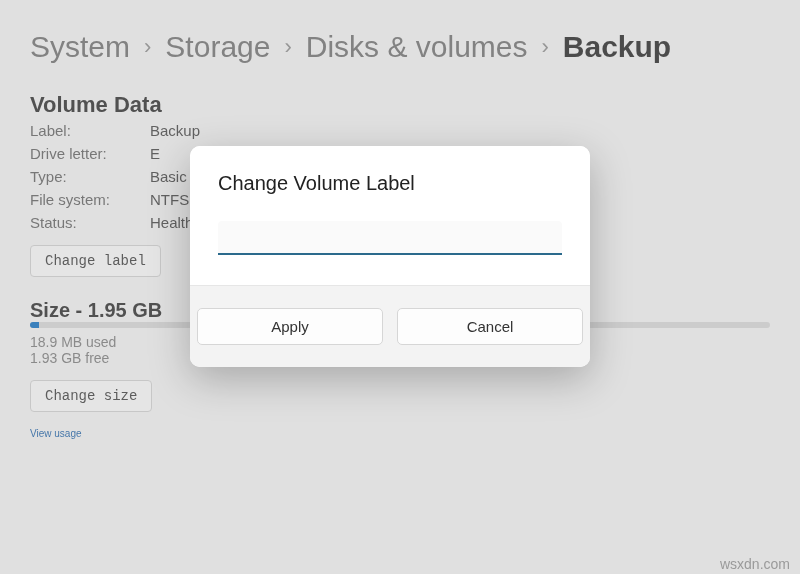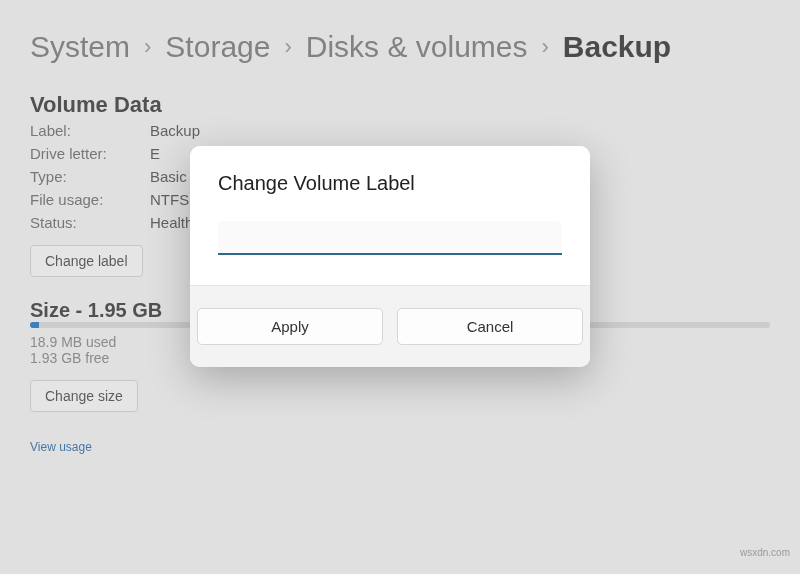--- a/index.html
+++ b/index.html
@@ -45,21 +45,21 @@
     .kv-grid .v { color: #3a3a3a; }
     .btn {
       display: inline-block;
       background: #fdfdfd;
       border: 1px solid #d0d0d0;
       border-radius: 4px;
       padding: 7px 14px;
       font-size: 14px;
       color: #333;
       cursor: pointer;
-      font-family: Liberation Sans, sans-serif;
+      font-family: Liberation Mono, monospace;
     }
     .size-title {
       font-size: 20px;
       font-weight: 600;
       color: #222;
       margin-top: 22px;
       margin-bottom: 0;
     }
     .progress-bar {
       width: 100%;
@@ -77,30 +77,30 @@
     .size-row {
       display: flex;
       justify-content: space-between;
       font-size: 14px;
       color: #777;
       margin-bottom: 14px;
       flex-direction: column;
     }
     .link {
       color: #1159a4;
-      font-size: 12px;
-      margin-top: 28px;
+      font-size: 10px;
+      margin-top: 16px;
       display: inline-block;
       cursor: pointer;
     }
     .watermark {
       position: absolute;
-      bottom: 16px;
+      bottom: 2px;
       right: 10px;
-      font-size: 10px;
+      font-size: 14px;
       color: #9a9a9a;
     }
     
     .overlay {
       position: absolute;
       inset: 0;
       background: rgba(180,180,180,0.32);
     }
     
     .dialog {
@@ -170,21 +170,21 @@
 
   <h2 class="section-title">Volume Data</h2>
 
   <div class="kv-grid">
     <div class="k">Label:</div>
     <div class="v">Backup</div>
     <div class="k">Drive letter:</div>
     <div class="v">E</div>
     <div class="k">Type:</div>
     <div class="v">Basic</div>
-    <div class="k">File usage:</div>
+    <div class="k">File system:</div>
     <div class="v">NTFS</div>
     <div class="k">Status:</div>
     <div class="v">Healthy</div>
   </div>
 
   <button class="btn">Change label</button>
 
   <div class="size-title">Size - 1.95 GB</div>
 
   <div class="progress-bar">

